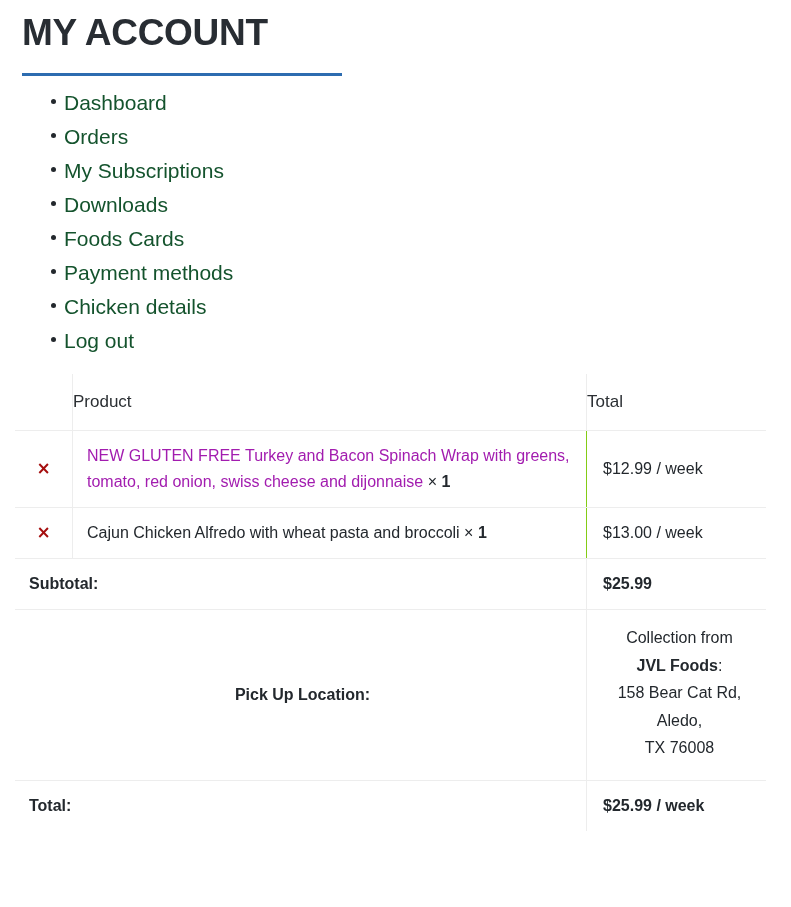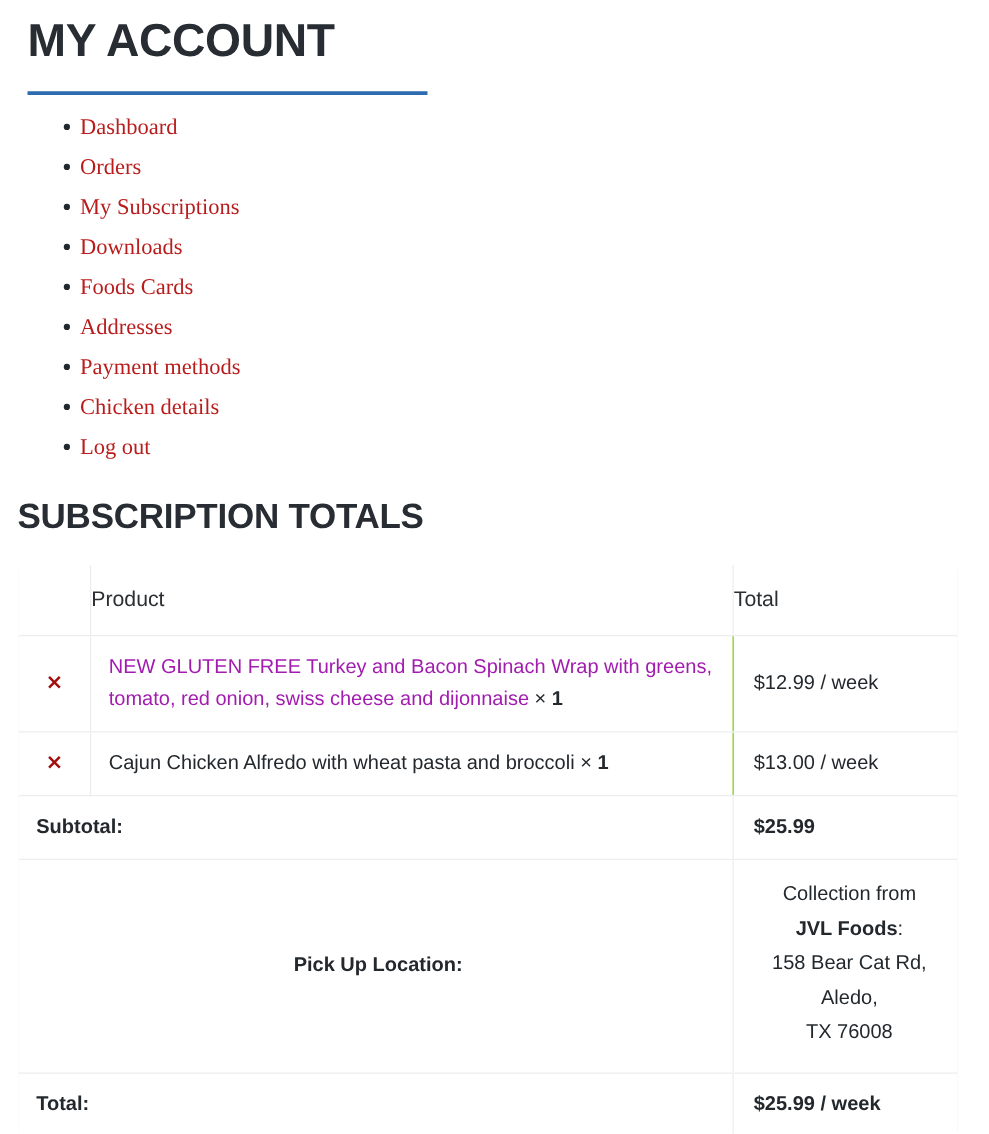--- a/index.html
+++ b/index.html
@@ -59,25 +59,24 @@
     content: "";
     position: absolute;
     left: 51px;
     top: 7px;
     width: 5px;
     height: 5px;
     border-radius: 50%;
     background: #23282d;
   }
   .account-nav a {
-    color: #b91c1c;
+    color: #14532d;
     text-decoration: none;
-    font-size: 18px;
+    font-size: 21px;
     line-height: 1;
-    font-family: Liberation Serif, serif;
   }
 
   
   .totals-title {
     margin: 30px 0 0 14px;
     font-size: 28px;
     font-weight: 700;
     letter-spacing: -0.2px;
     color: #282d33;
     text-transform: uppercase;
@@ -205,34 +204,30 @@
     <li>
       <a href="#">My Subscriptions</a>
     </li>
     <li>
       <a href="#">Downloads</a>
     </li>
     <li>
       <a href="#">Foods Cards</a>
     </li>
     <li>
-      <a href="#">Addresses</a>
-    </li>
-    <li>
       <a href="#">Payment methods</a>
     </li>
     <li>
       <a href="#">Chicken details</a>
     </li>
     <li>
       <a href="#">Log out</a>
     </li>
   </ul>
 
-  <h2 class="totals-title">SUBSCRIPTION TOTALS</h2>
 
   <table class="totals-table">
     <colgroup>
       <col class="col-remove">
       <col class="col-product">
       <col class="col-total">
     </colgroup>
     <thead>
       <tr>
         <th class="th-remove"></th>

